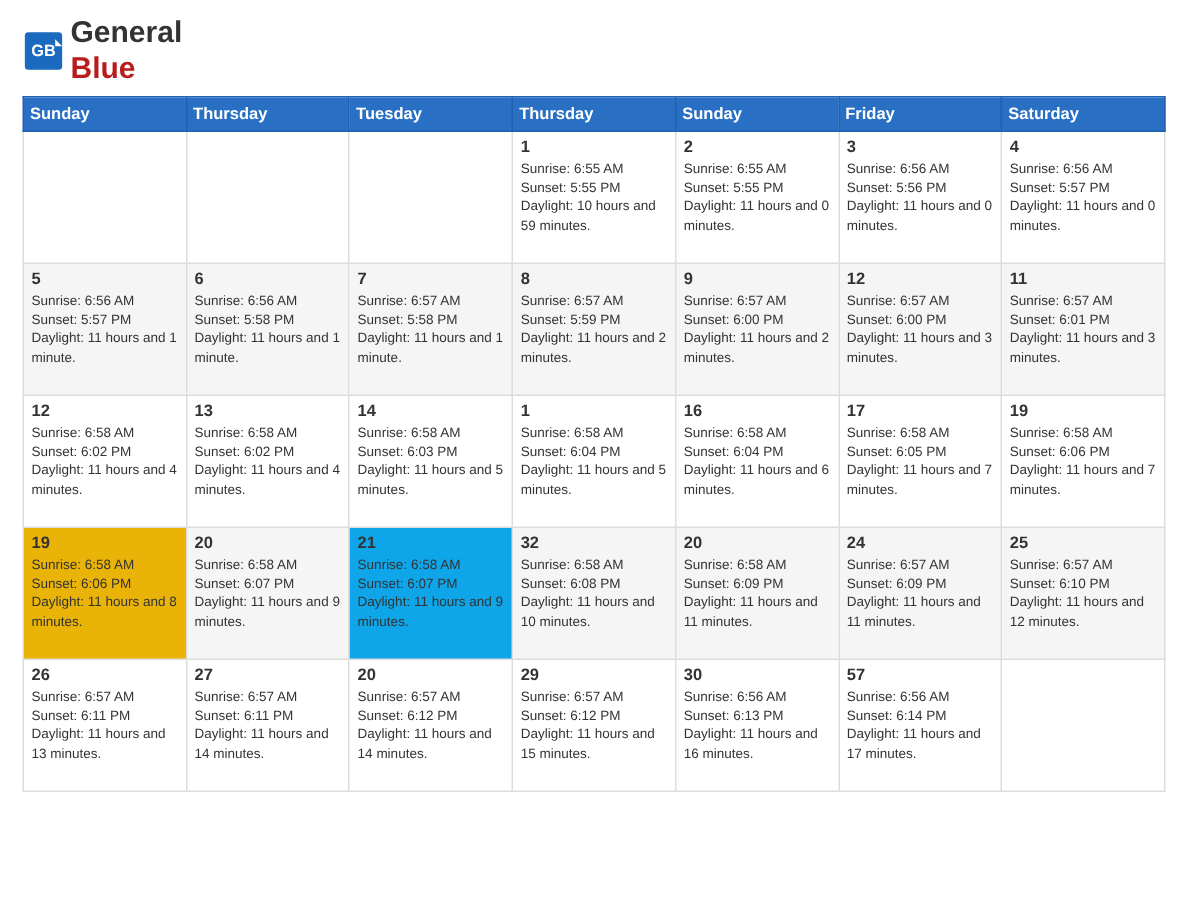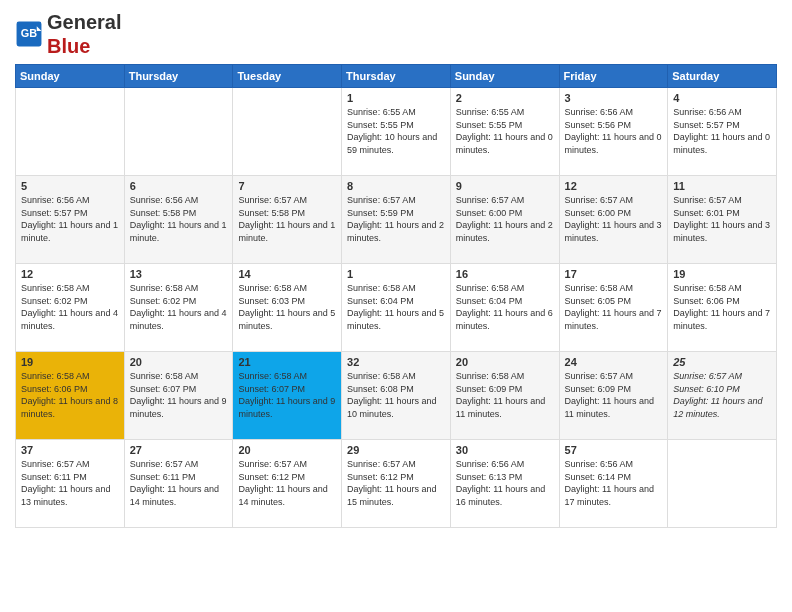--- a/index.html
+++ b/index.html
@@ -277,30 +277,30 @@
             <div class="cell-text" style="white-space: pre-line;">Sunrise: 6:58 AM
 Sunset: 6:09 PM
 Daylight: 11 hours and 11 minutes.</div>
           </td>
           <td style="background: rgb(245, 245, 245);">
             <span class="day-num">24</span>
             <div class="cell-text" style="white-space: pre-line;">Sunrise: 6:57 AM
 Sunset: 6:09 PM
 Daylight: 11 hours and 11 minutes.</div>
           </td>
-          <td style="background: rgb(245, 245, 245); font-style: italic;">
+          <td style="background: rgb(245, 245, 245);">
             <span class="day-num">25</span>
             <div class="cell-text" style="white-space: pre-line;">Sunrise: 6:57 AM
 Sunset: 6:10 PM
 Daylight: 11 hours and 12 minutes.</div>
           </td>
         </tr>
         <tr>
           <td>
-            <span class="day-num">37</span>
+            <span class="day-num">26</span>
             <div class="cell-text" style="white-space: pre-line;">Sunrise: 6:57 AM
 Sunset: 6:11 PM
 Daylight: 11 hours and 13 minutes.</div>
           </td>
           <td>
             <span class="day-num">27</span>
             <div class="cell-text" style="white-space: pre-line;">Sunrise: 6:57 AM
 Sunset: 6:11 PM
 Daylight: 11 hours and 14 minutes.</div>
           </td>

